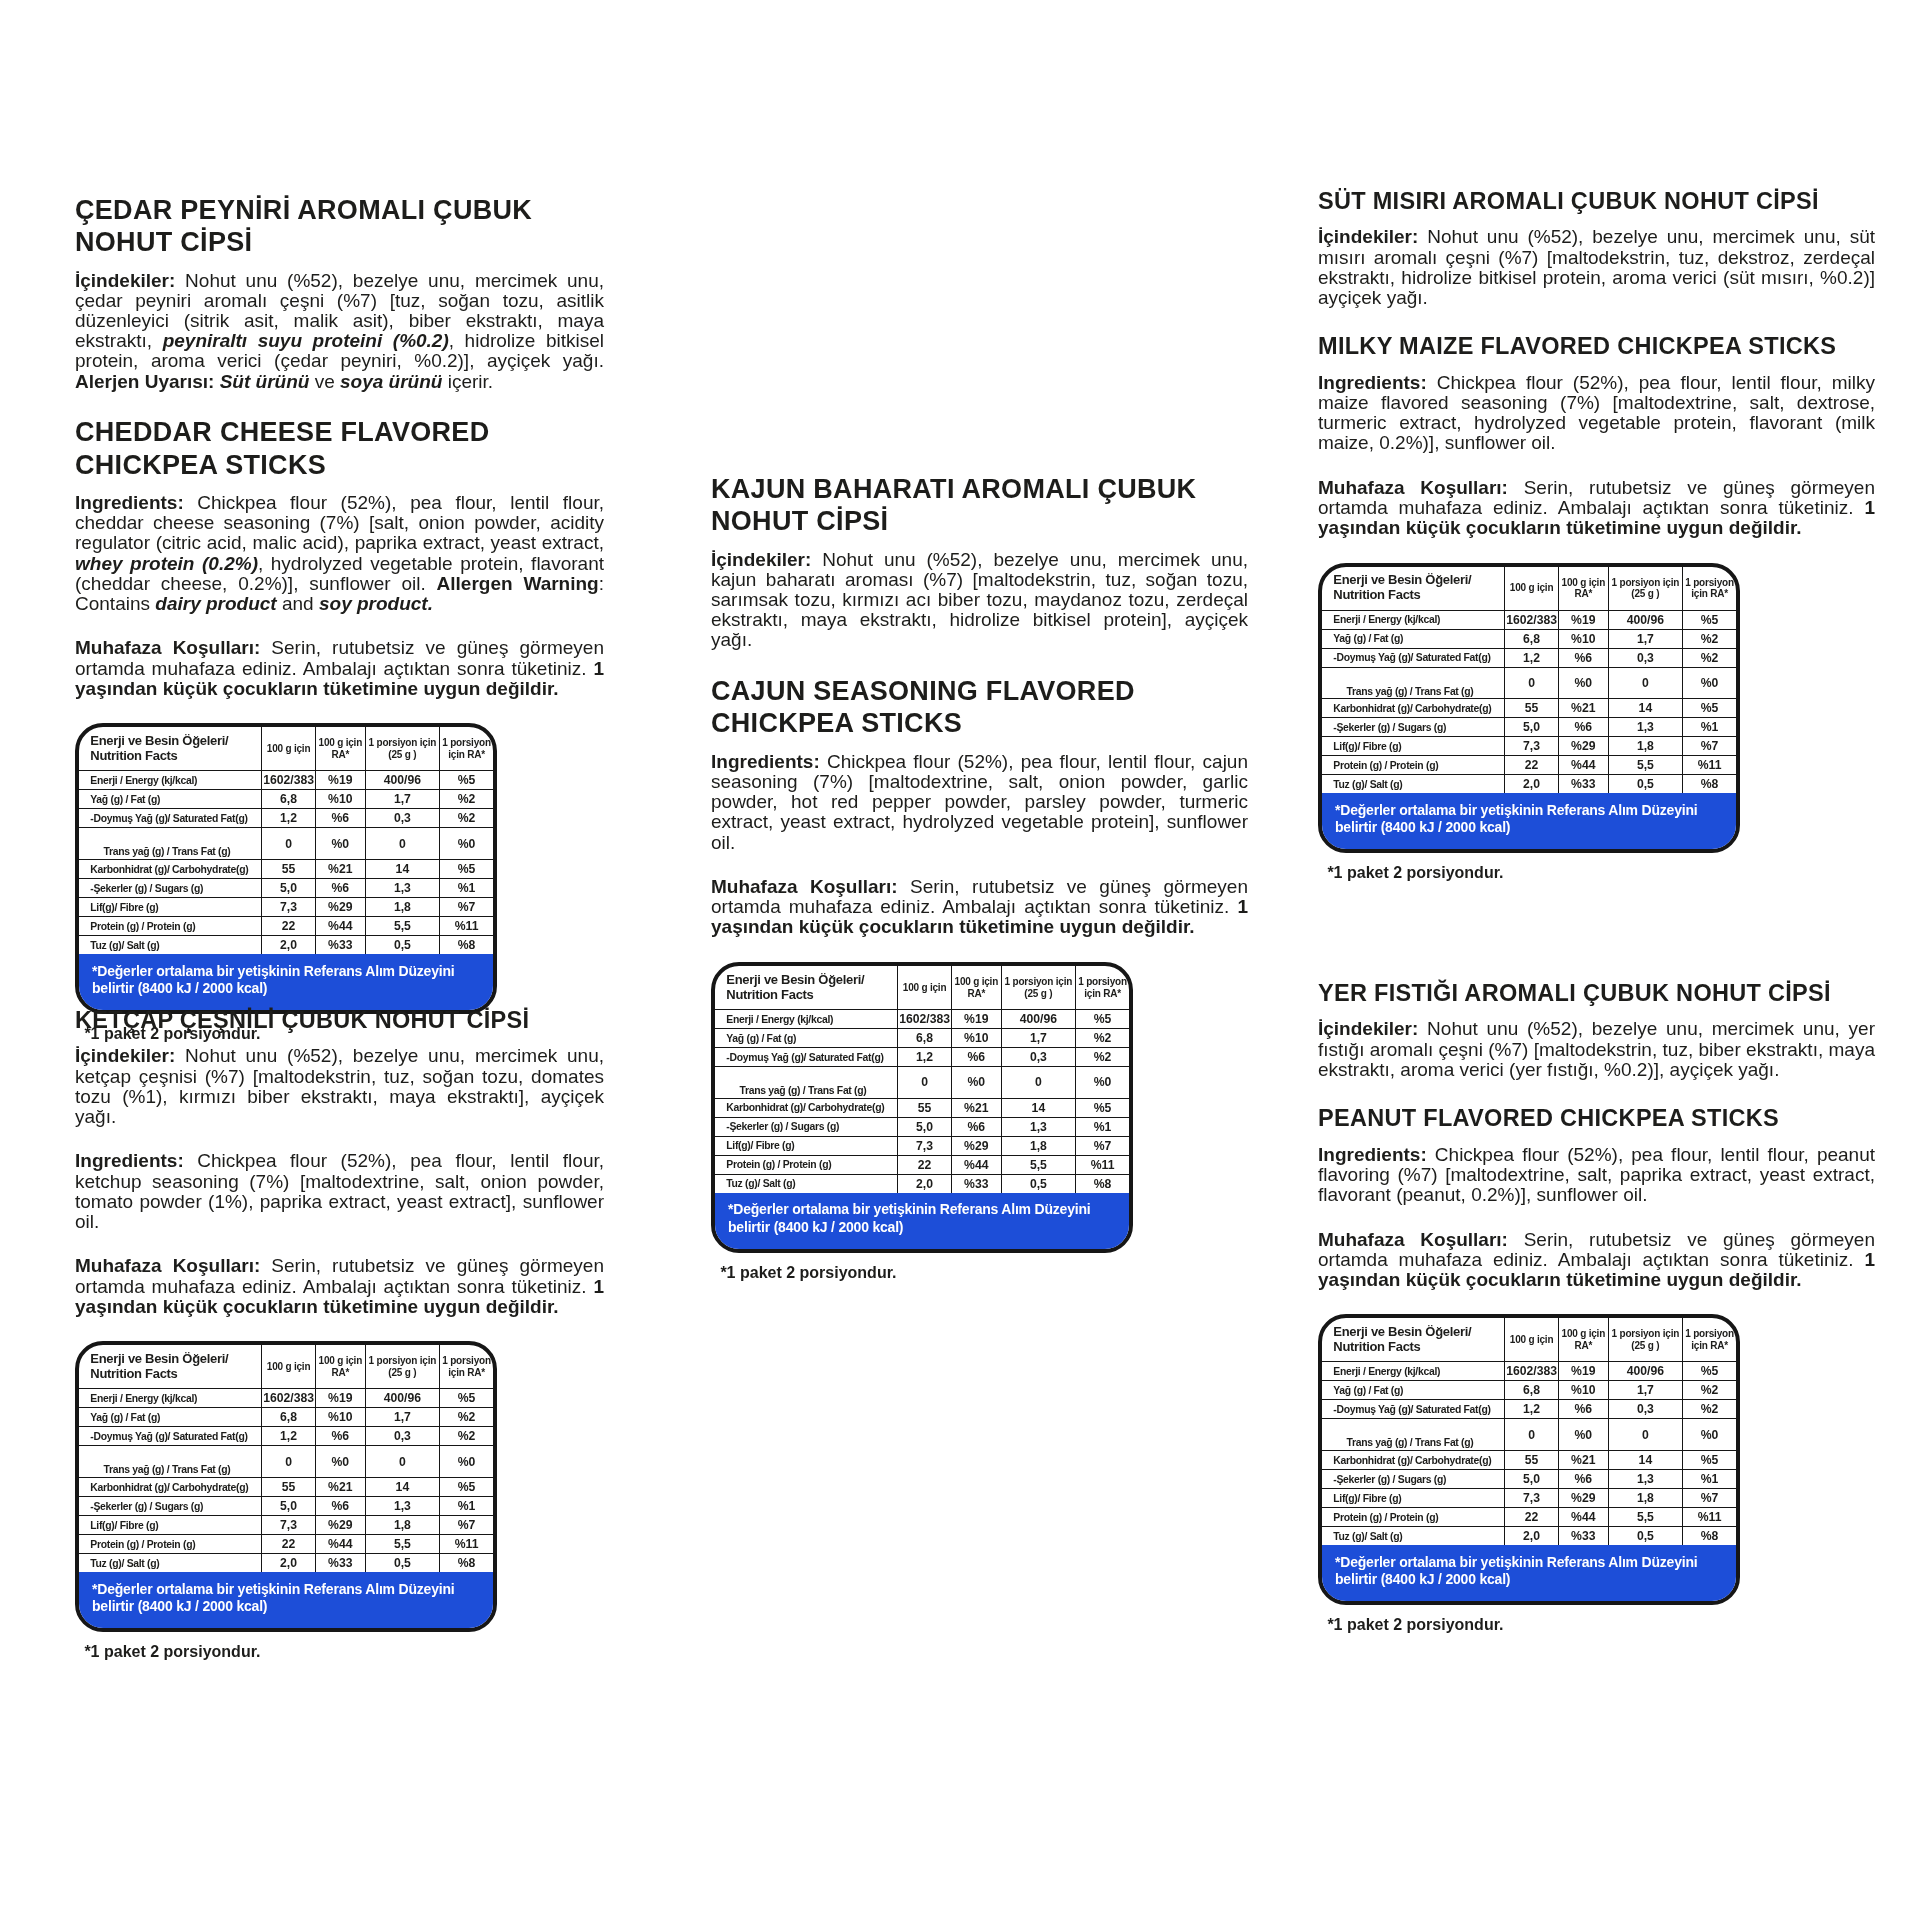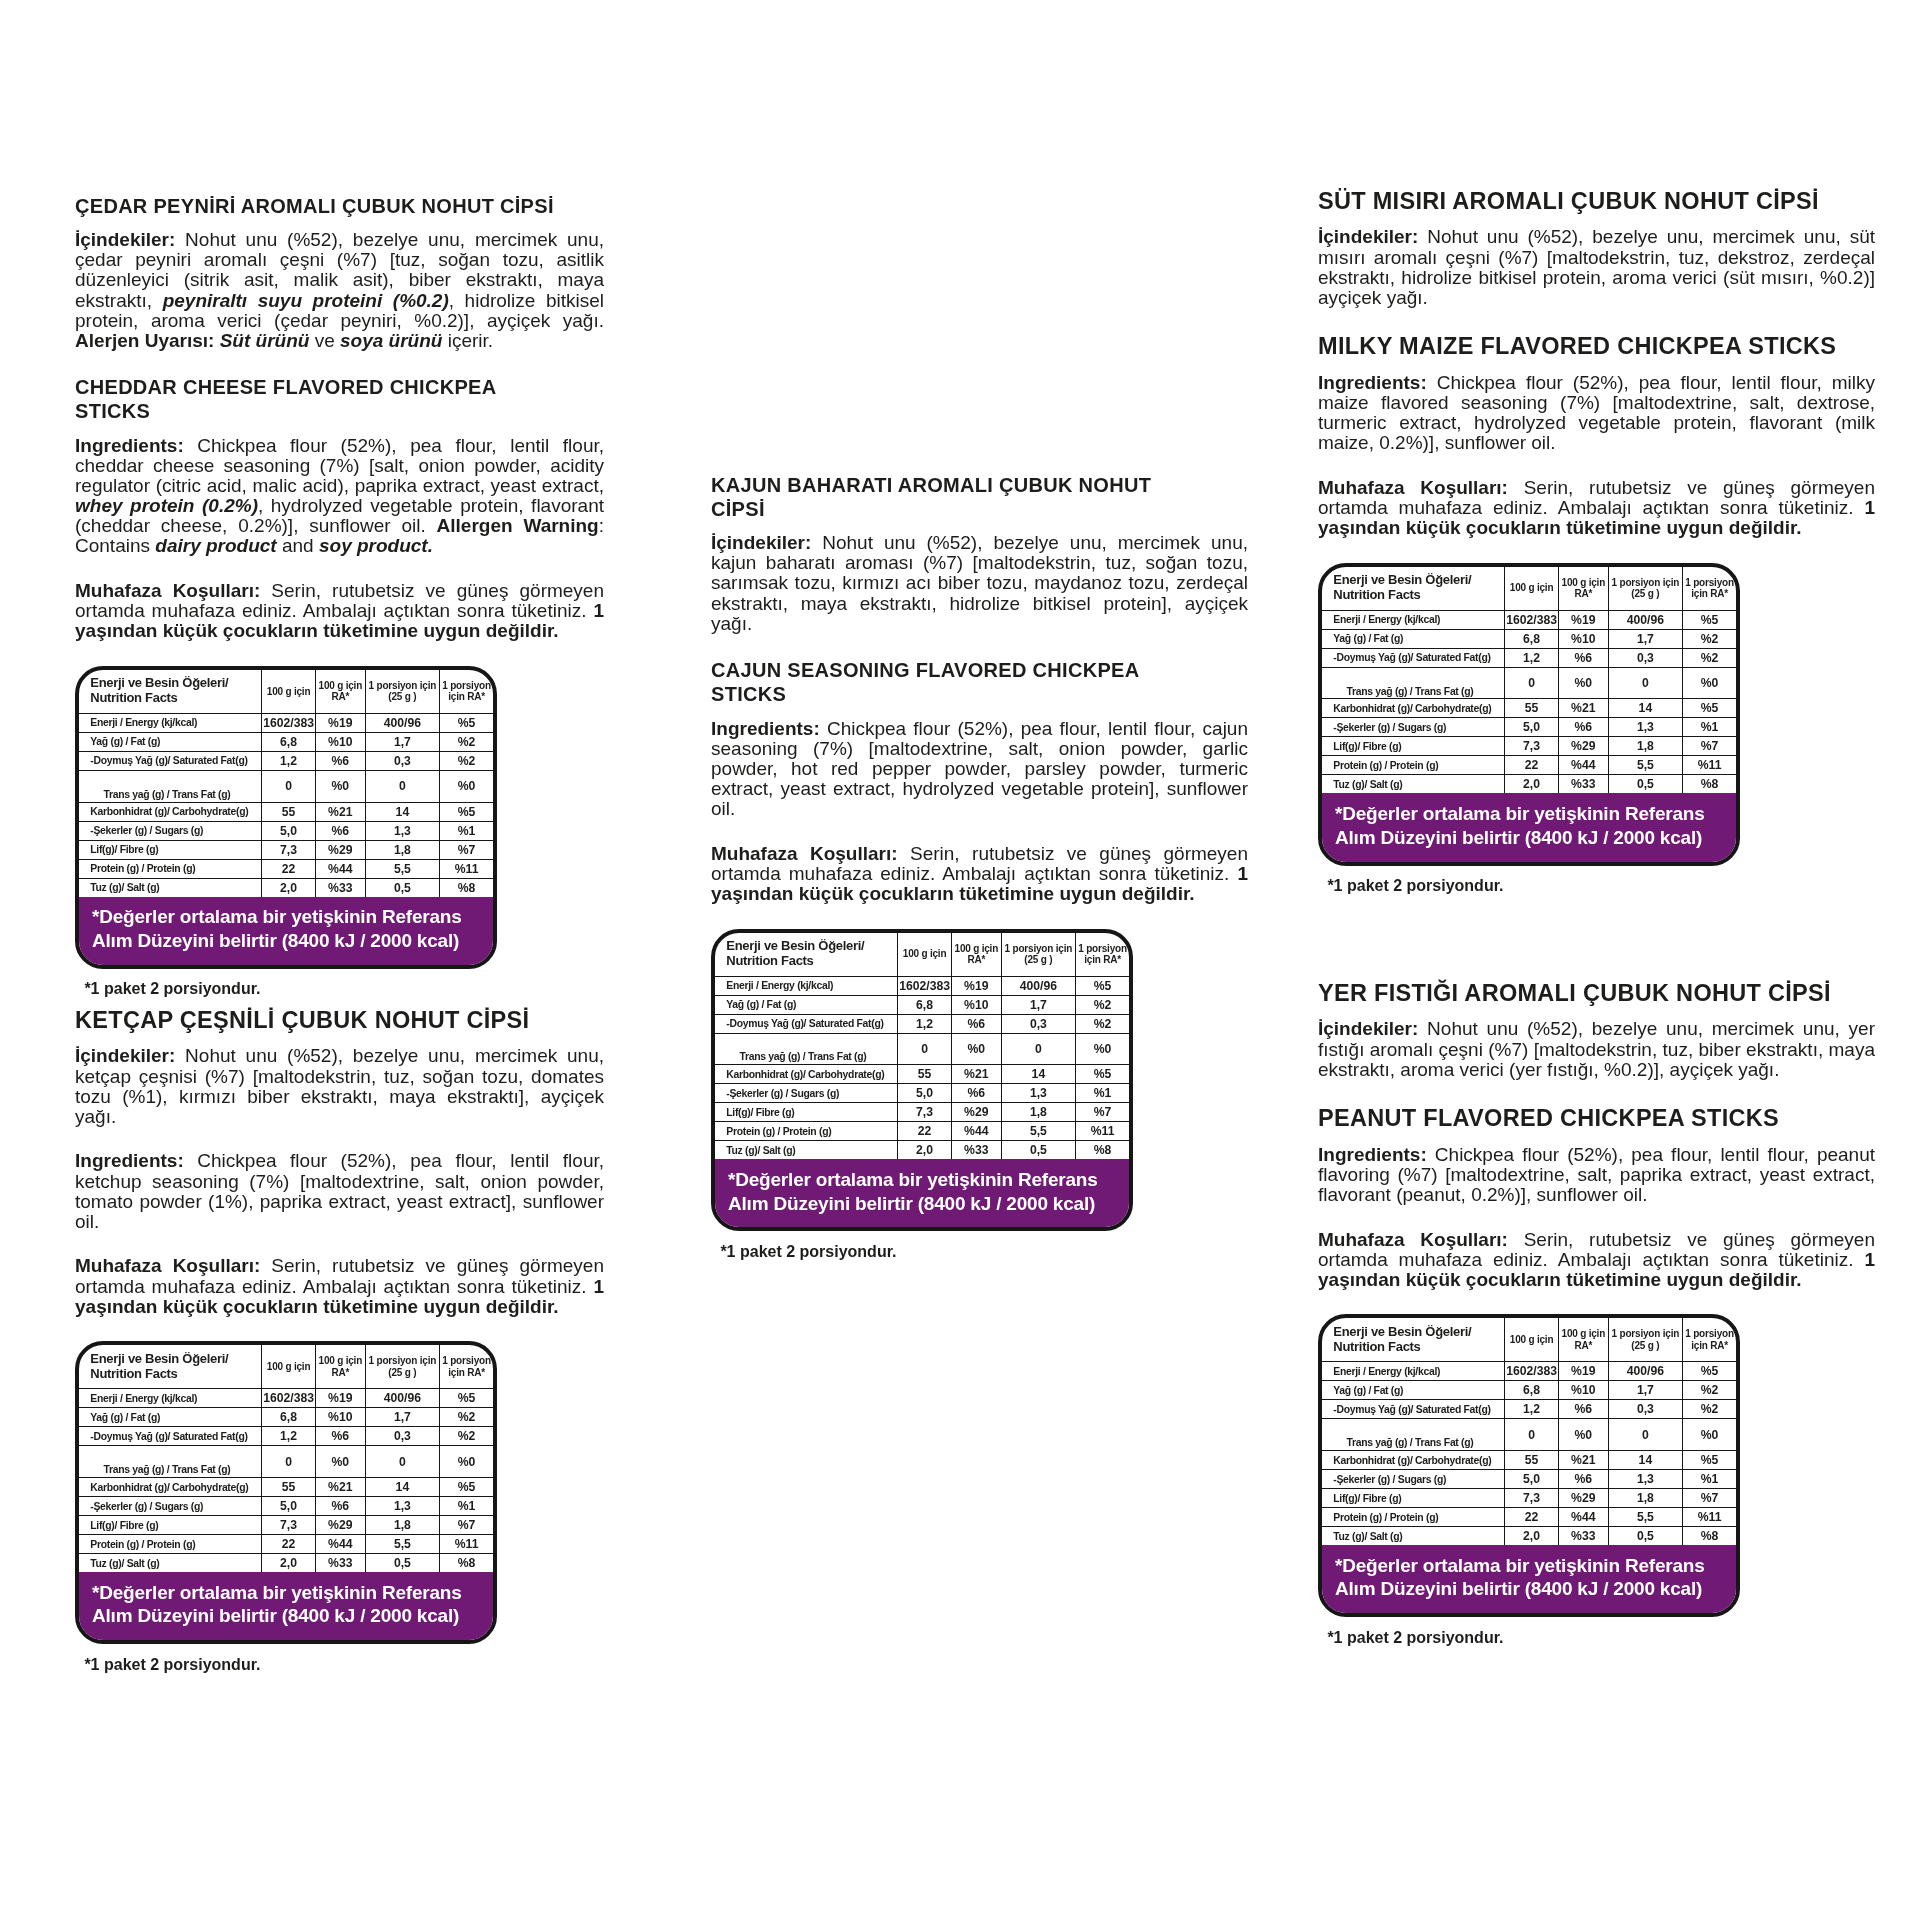--- a/index.html
+++ b/index.html
@@ -14,21 +14,21 @@
   }
   .section{position:absolute;}
   .sec-cheddar{left:75px;  top:194px;  width:529px;}
   .sec-ketchup{left:75px;  top:1006px; width:529px;}
   .sec-cajun  {left:711px; top:473px;  width:537px;}
   .sec-milky  {left:1318px;top:187px;  width:557px;}
   .sec-peanut {left:1318px;top:979px; width:557px;}
 
   .title{
     font-weight:700;
-    font-size:20px;
+    font-size:27px;
     line-height:1.2;
     letter-spacing:0.3px;
     margin:0 0 12.2px 0;
   }
   .title.one-line{white-space:nowrap;font-size:23.5px;}
   .title.w520{max-width:490px;}
   .title.w500{max-width:471px;}
   .title.w530{max-width:499px;}
   .title.w470{max-width:443px;margin-top:22px;}
 
@@ -88,24 +88,24 @@
   }
   .nt-label.indent{padding-left:24.5px;margin-top:16px;}
   .nt-val{
     font-weight:700;
     font-size:12.2px;
     text-align:center;
     padding:1.9px 0.9px;
     display:flex;align-items:center;justify-content:center;
   }
   .nt-foot{
-    background:#701a75;
+    background:#1d4ed8;
     color:#ffffff;
     font-weight:700;
-    font-size:19px;
+    font-size:14px;
     line-height:1.25;
     letter-spacing:-0.2px;
     padding:8.5px 15px 12.2px 13px;
   }
   .pkg-note{
     font-weight:700;
     font-size:16px;
     margin:11.3px 0 0 9.4px;
   }
 </style>

